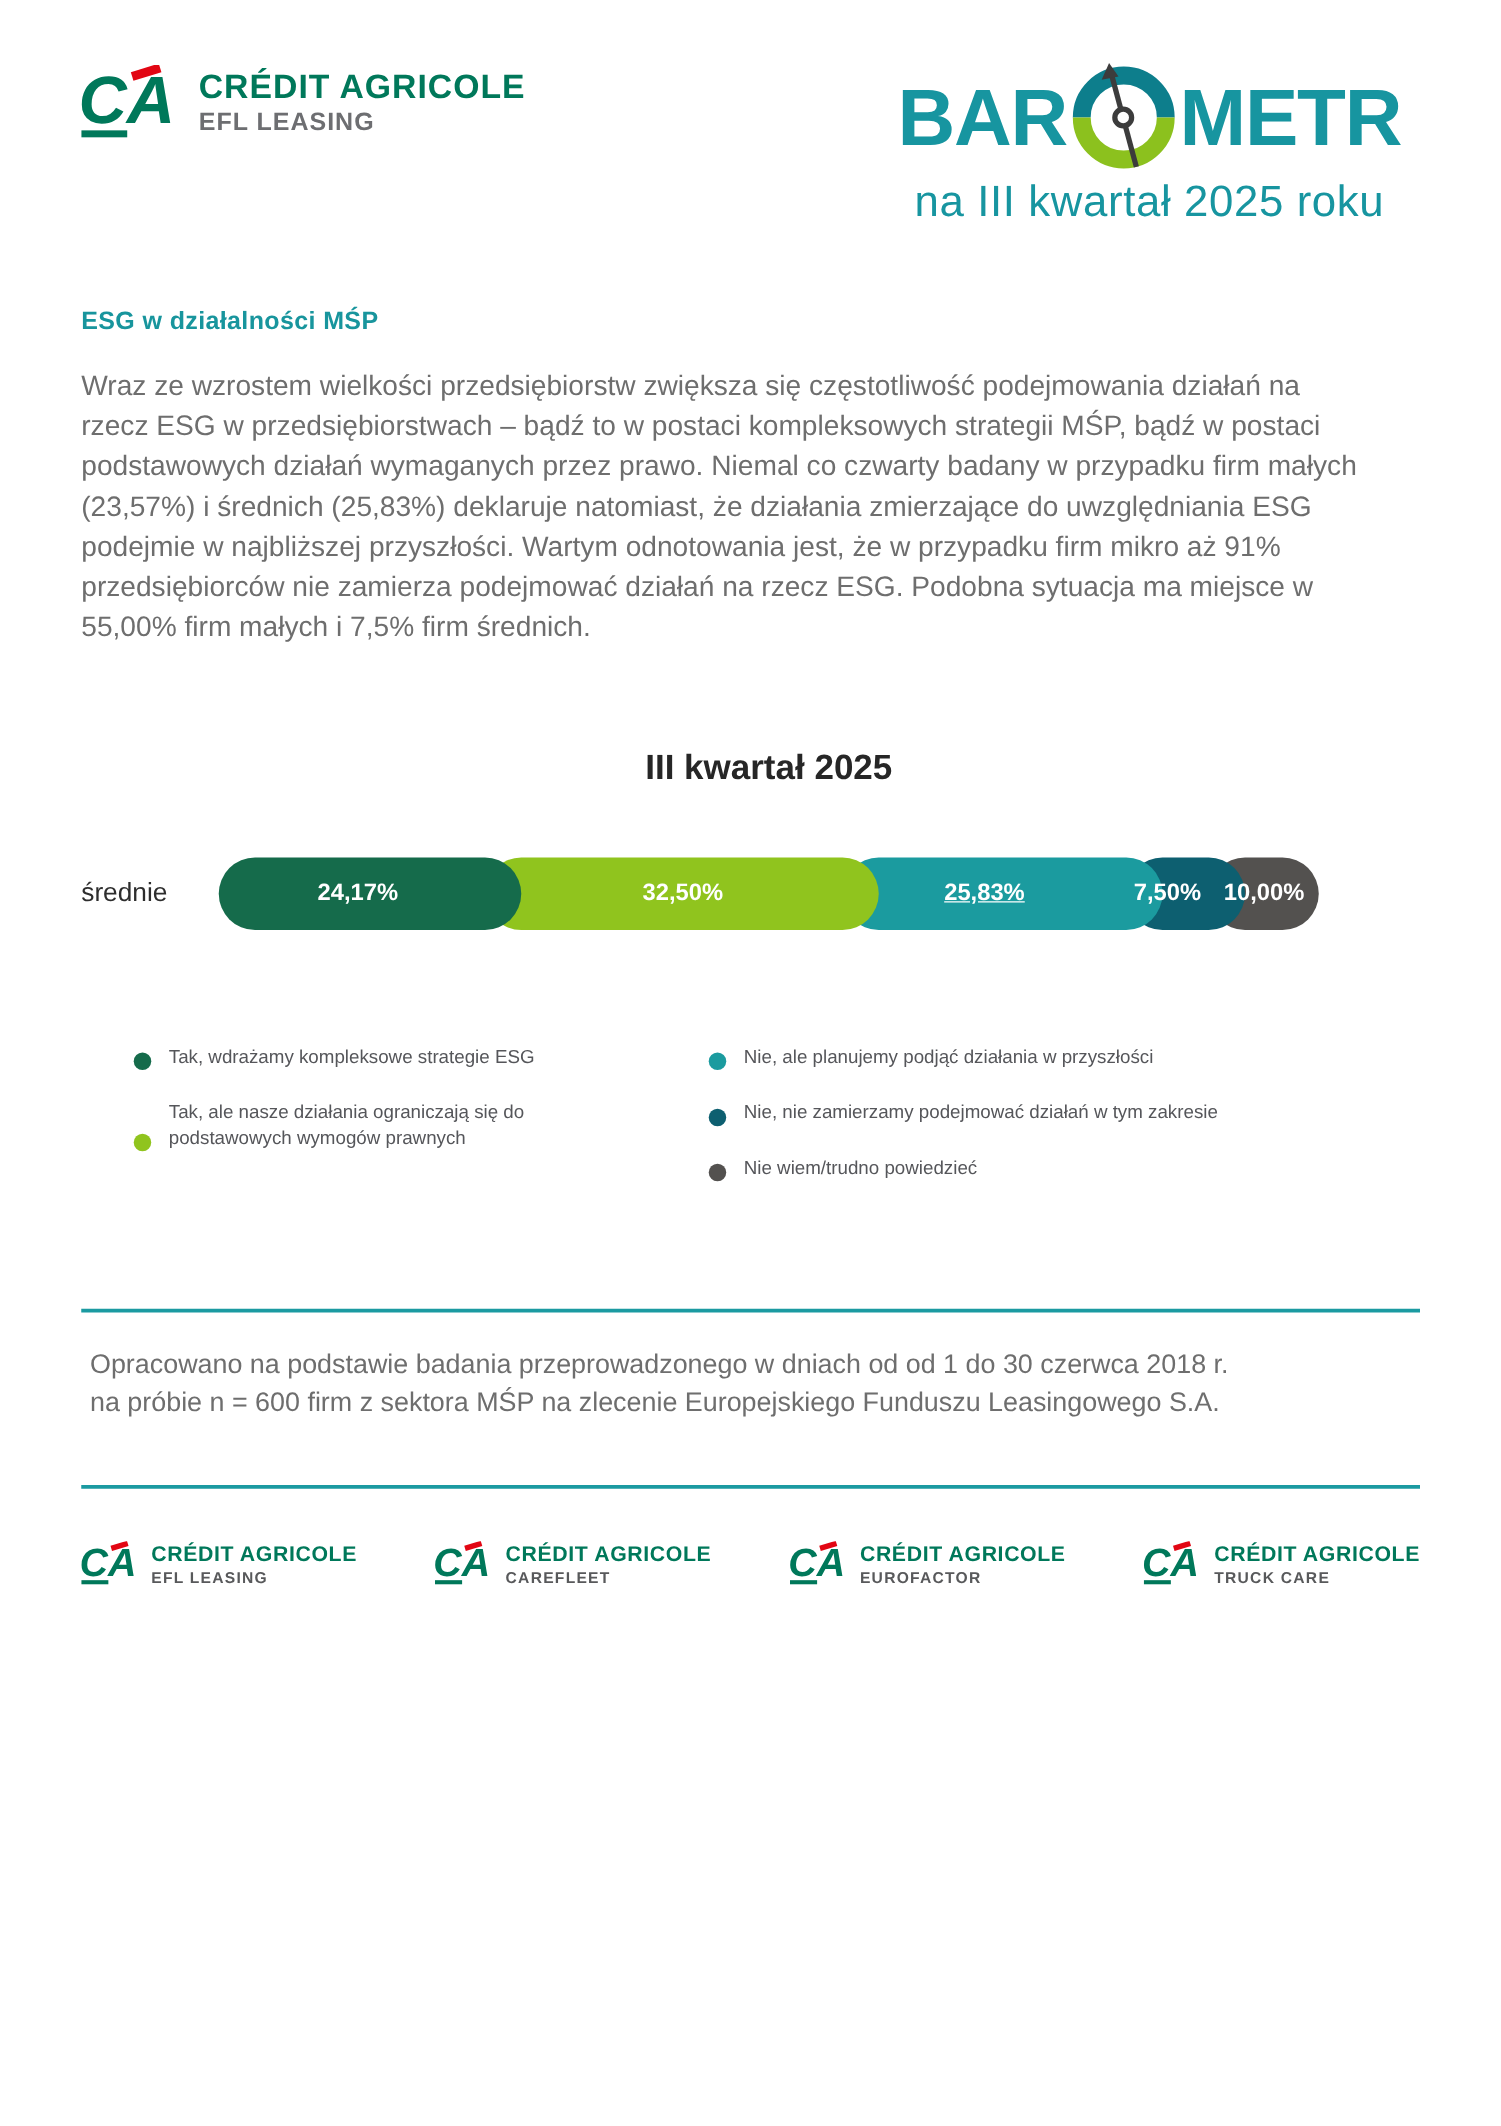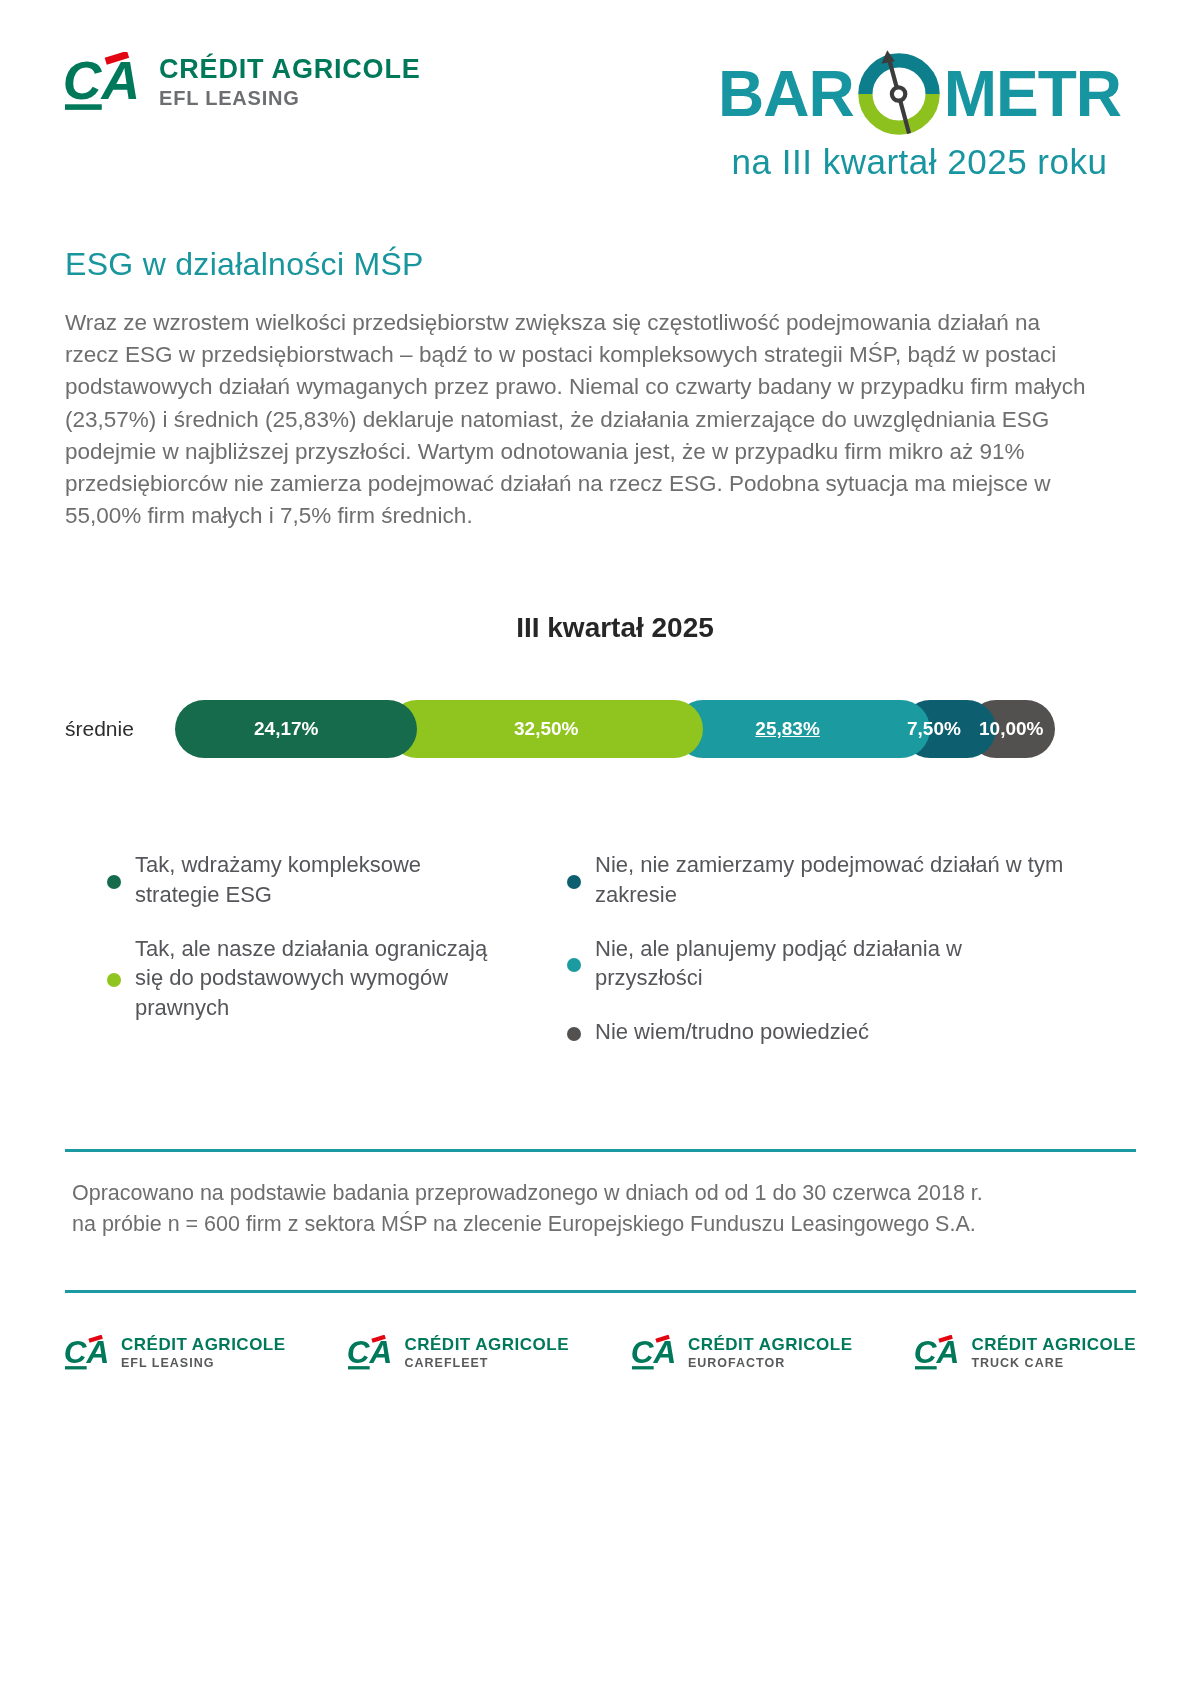--- a/index.html
+++ b/index.html
@@ -12,36 +12,36 @@
   .ca-mark-lg{width:78px;height:60px;}
   .ca-brand{color:#00785a;font-weight:bold;font-size:27px;letter-spacing:.8px;white-space:nowrap;}
   .ca-sub{color:#6d6e71;font-weight:bold;font-size:20px;letter-spacing:.8px;margin-top:2px;white-space:nowrap;}
   .barometr{text-align:center;margin-right:15px;}
   .barometr-word{display:flex;align-items:center;justify-content:center;color:#1795a0;font-weight:800;font-size:64px;letter-spacing:-1px;line-height:1;}
   .gauge{width:84px;height:84px;margin:0 3px;overflow:visible;}
   .barometr-sub{color:#1795a0;font-size:35px;margin-top:6px;letter-spacing:.5px;}
 
   
   main{padding:0 65px;}
-  h1{margin:64px 0 0 0;font-size:32px;color:#18959d;font-weight:normal;letter-spacing:.3px;}
+  h1{margin:64px 0 0 0;font-size:20px;color:#18959d;font-weight:bold;letter-spacing:.3px;}
   .intro{margin:24px 0 0 0;font-size:22.5px;line-height:1.43;color:#6e6e6e;max-width:1022px;}
 
   .chart-title{margin:80px 0 0 110px;width:880px;text-align:center;font-weight:bold;font-size:28px;color:#262626;}
   #chart-rows{margin-top:56px;}
   .chart-row{display:flex;align-items:center;height:58px;margin-bottom:46px;}
   .row-label{width:110px;font-size:21px;color:#2d2d2d;}
   .barwrap{position:relative;width:880px;height:58px;}
   .pill{position:absolute;top:0;height:58px;border-radius:29px;}
   .seg-label{position:absolute;top:0;height:58px;line-height:58px;font-weight:bold;font-size:19px;color:#fff;white-space:nowrap;}
   .seg-label.outside{color:#3f3f3f;}
 
   .legend{display:flex;margin-top:92px;padding-left:42px;}
   .legend-col{display:flex;flex-direction:column;}
   .legend-col.c1{width:460px;}
-  .legend-item{display:flex;align-items:center;margin-bottom:24px;font-size:22px;color:#55565a;line-height:1.35;}
+  .legend-item{display:flex;align-items:flex-end;margin-bottom:24px;font-size:15px;color:#55565a;line-height:1.35;}
   .legend-item .ltext{max-width:360px;}
   .legend-col.c2 .legend-item .ltext{max-width:480px;}
   .legend-dot{width:14px;height:14px;border-radius:50%;margin:4px 14px 0 0;flex:none;}
 
   
   .divider{border:none;border-top:3px solid #1b9aa1;margin:78px 65px 0 65px;}
   .divider.d2{margin-top:50px;}
   .note{margin:26px 65px 0 72px;font-size:21.5px;line-height:1.45;color:#6e6e6e;}
   .logo-row{display:flex;justify-content:space-between;align-items:center;margin:42px 65px 0 65px;}
   .ca-logo-sm{display:flex;align-items:center;gap:10px;}
@@ -112,26 +112,26 @@
               <span class="legend-dot" style="background: rgb(21, 107, 75);"></span>
               <span class="ltext">Tak, wdrażamy kompleksowe strategie ESG</span>
             </div>
             <div class="legend-item">
               <span class="legend-dot" style="background: rgb(144, 196, 30);"></span>
               <span class="ltext">Tak, ale nasze działania ograniczają się do podstawowych wymogów prawnych</span>
             </div>
           </div>
           <div class="legend-col c2">
             <div class="legend-item">
+              <span class="legend-dot" style="background: rgb(27, 155, 159);"></span>
+              <span class="ltext">Nie, ale planujemy podjąć działania w przyszłości</span>
+            </div>
+            <div class="legend-item">
               <span class="legend-dot" style="background: rgb(13, 95, 112);"></span>
               <span class="ltext">Nie, nie zamierzamy podejmować działań w tym zakresie</span>
-            </div>
-            <div class="legend-item">
-              <span class="legend-dot" style="background: rgb(27, 155, 159);"></span>
-              <span class="ltext">Nie, ale planujemy podjąć działania w przyszłości</span>
             </div>
             <div class="legend-item">
               <span class="legend-dot" style="background: rgb(83, 81, 79);"></span>
               <span class="ltext">Nie wiem/trudno powiedzieć</span>
             </div>
           </div>
         </div>
     </section>
   </main>
 

